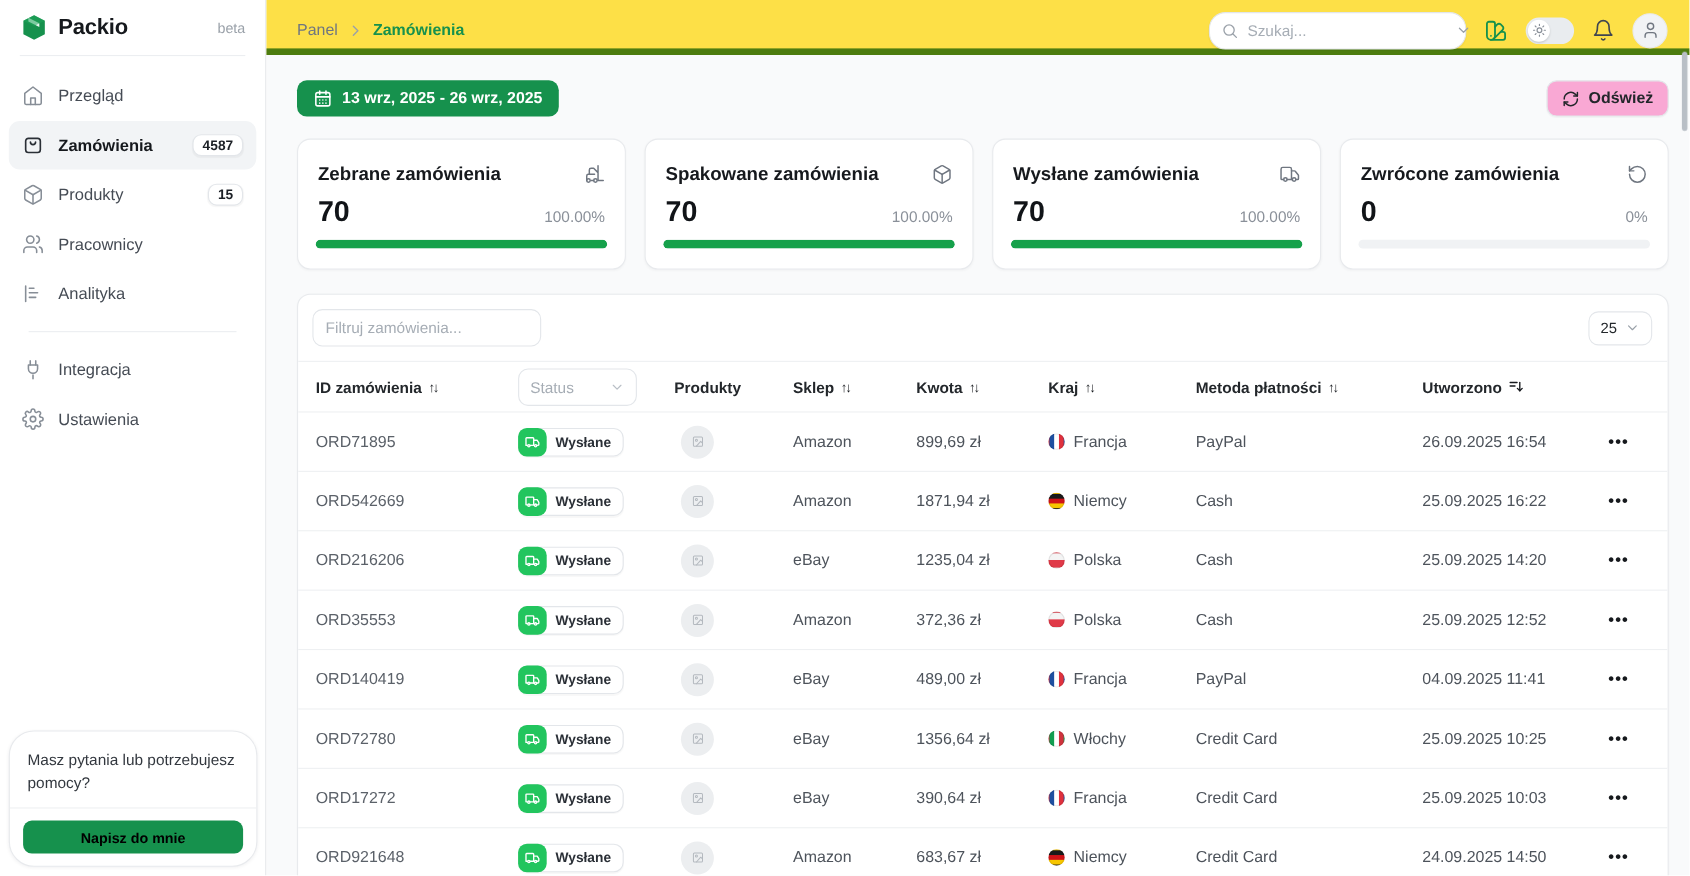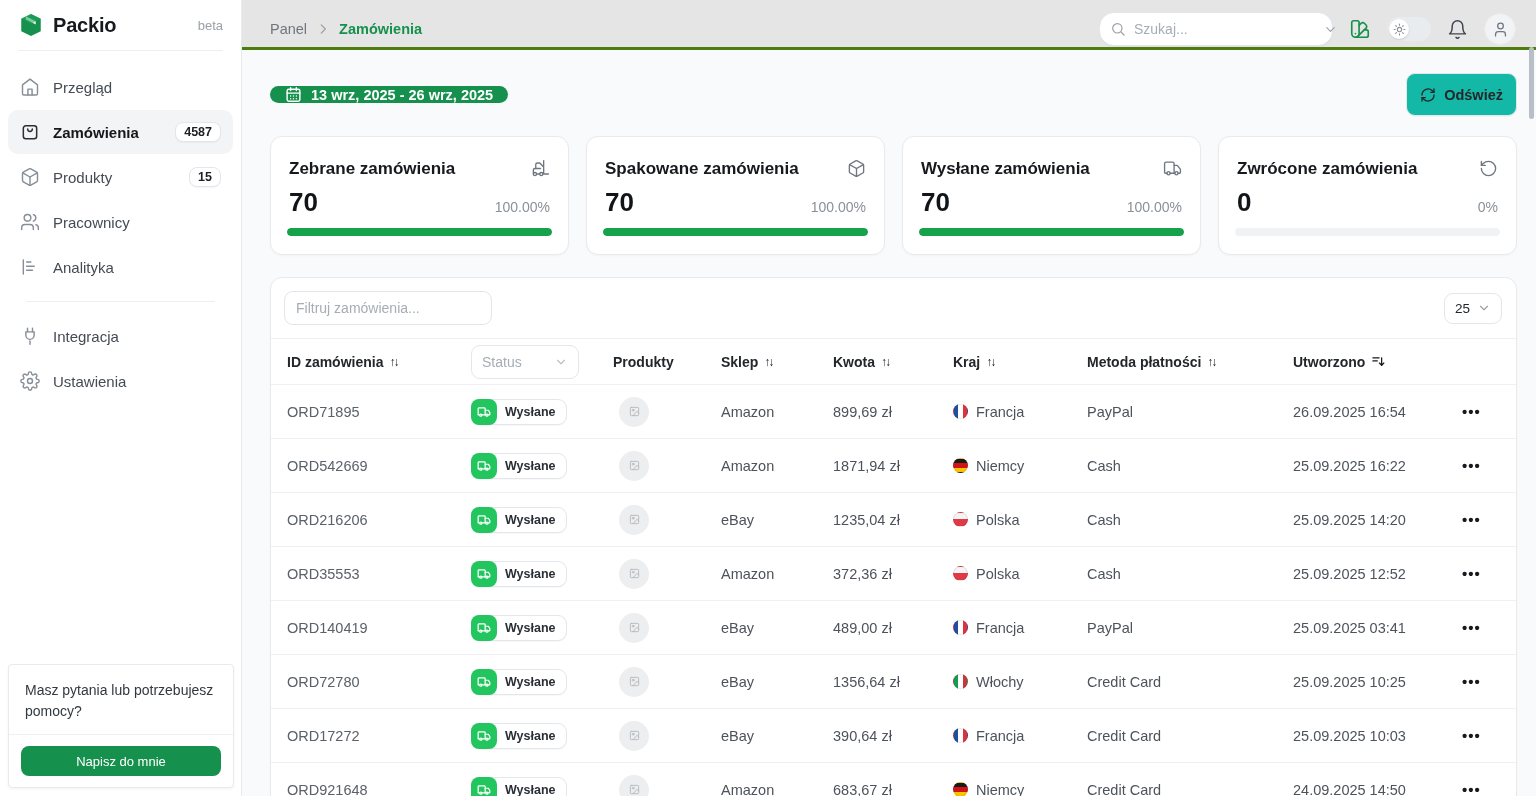--- a/index.html
+++ b/index.html
@@ -31,34 +31,34 @@
   .nav-item.active .nav-ic { color:#2a2f36; }
   .nav-badge {
     margin-left:auto; background:#fff; border:1px solid #e3e6ea; border-radius:8px;
     font-size:12.5px; font-weight:700; color:#1c2026; padding:3px 8px; line-height:1;
     box-shadow:0 1px 1px rgba(0,0,0,.04);
   }
   .nav-sec-divider { height:1px; background:#eceef1; margin:12px 18px; }
 
   .help-card {
     position:absolute; left:8px; bottom:8px; width:226px; background:#fff;
-    border:1px solid #e8eaed; border-radius:4px; box-shadow:0 1px 3px rgba(16,24,40,.05);
+    border:1px solid #e8eaed; border-radius:23px; box-shadow:0 1px 3px rgba(16,24,40,.05);
     overflow:hidden;
   }
   .help-text { padding:15px 16px 13px 16px; font-size:14px; line-height:1.45; color:#33383f; border-bottom:1px solid #eef0f2; }
   .help-btn-wrap { padding:11px 12px; }
   .help-btn {
-    width:100%; background:#16914d; color:#ffffff; border:none; border-radius:8px;
-    font-family:inherit; font-size:13px; font-weight:400; height:30px; cursor:pointer;
+    width:100%; background:#16914d; color:#000000; border:none; border-radius:8px;
+    font-family:inherit; font-size:13px; font-weight:700; height:30px; cursor:pointer;
   }
 
   
   .main { flex:1; display:flex; flex-direction:column; height:796px; background:#f9fafb; }
   .topbar {
-    height:50px; min-height:50px; background:#e5e5e5; border-bottom:3px solid #4d7c0f;
+    height:50px; min-height:50px; background:#fde047; border-bottom:6px solid #4d7c0f;
     display:flex; align-items:center; padding:11px 20px 0 28px;
   }
   .crumbs { display:flex; align-items:center; gap:9px; font-size:14.5px; }
   .crumb-root { color:#6f7680; }
   .crumb-sep { color:#9aa1a9; width:14px; height:14px; }
   .crumb-current { color:#16914d; font-weight:700; }
   .topbar-right { margin-left:auto; display:flex; align-items:center; gap:16px; }
   .search-box {
     width:234px; height:34px; border:1px solid #e3e6ea; border-radius:15px; background:#fff;
     display:flex; align-items:center; padding:0 10px; gap:8px; color:#9aa1a9;
@@ -80,25 +80,25 @@
   .avatar {
     width:32px; height:32px; border-radius:50%; background:#f1f3f5; border:1px solid #e8eaed;
     display:flex; align-items:center; justify-content:center; color:#6f7680; cursor:pointer;
   }
 
   .content { flex:1; padding:23px 19px 0 28px; overflow:hidden; }
 
   .toolbar { display:flex; align-items:center; margin-bottom:20px; }
   .date-btn {
     display:flex; align-items:center; gap:9px; background:#16914d; color:#fff; border:none;
-    border-radius:9px; height:17px; padding:0 15px; font-family:inherit; font-size:14.5px; font-weight:700; cursor:pointer;
+    border-radius:9px; height:33px; padding:0 15px; font-family:inherit; font-size:14.5px; font-weight:700; cursor:pointer;
   }
   .refresh-btn {
-    margin-left:auto; display:flex; align-items:center; gap:8px; background:#14b8a6; border:1px solid #e3e6ea;
-    border-radius:9px; height:43px; padding:0 13px; font-family:inherit; font-size:14.5px; font-weight:600;
+    margin-left:auto; display:flex; align-items:center; gap:8px; background:#f9a8d4; border:1px solid #e3e6ea;
+    border-radius:9px; height:33px; padding:0 13px; font-family:inherit; font-size:14.5px; font-weight:600;
     color:#23272b; cursor:pointer; box-shadow:0 1px 1px rgba(0,0,0,.03);
   }
 
   
   .stats { display:grid; grid-template-columns:repeat(4,1fr); gap:17px; margin-bottom:22px; }
   .stat-card {
     background:#fff; border:1px solid #e8eaed; border-radius:12px; padding:16px 16px 18px 16px;
     box-shadow:0 1px 2px rgba(16,24,40,.03);
   }
   .stat-head { display:flex; align-items:flex-start; justify-content:space-between; margin:6px 2px 10px 2px; }
@@ -687,21 +687,21 @@
                 </svg>
       </span>
     </div>
     <div>eBay</div>
     <div>489,00 zł</div>
     <div class="country-cell">
       <span class="flag flag-fr"></span>
       <span>Francja</span>
     </div>
     <div>PayPal</div>
-    <div>25.09.2025 03:41</div>
+    <div>04.09.2025 11:41</div>
     <div class="actions-cell">
       <button class="dots-btn">•••</button>
     </div>
   </div>
 
   <div class="t-row">
     <div class="cell-id">ORD72780</div>
     <div>
       <span class="status-badge">
         <span class="sb-ic">

